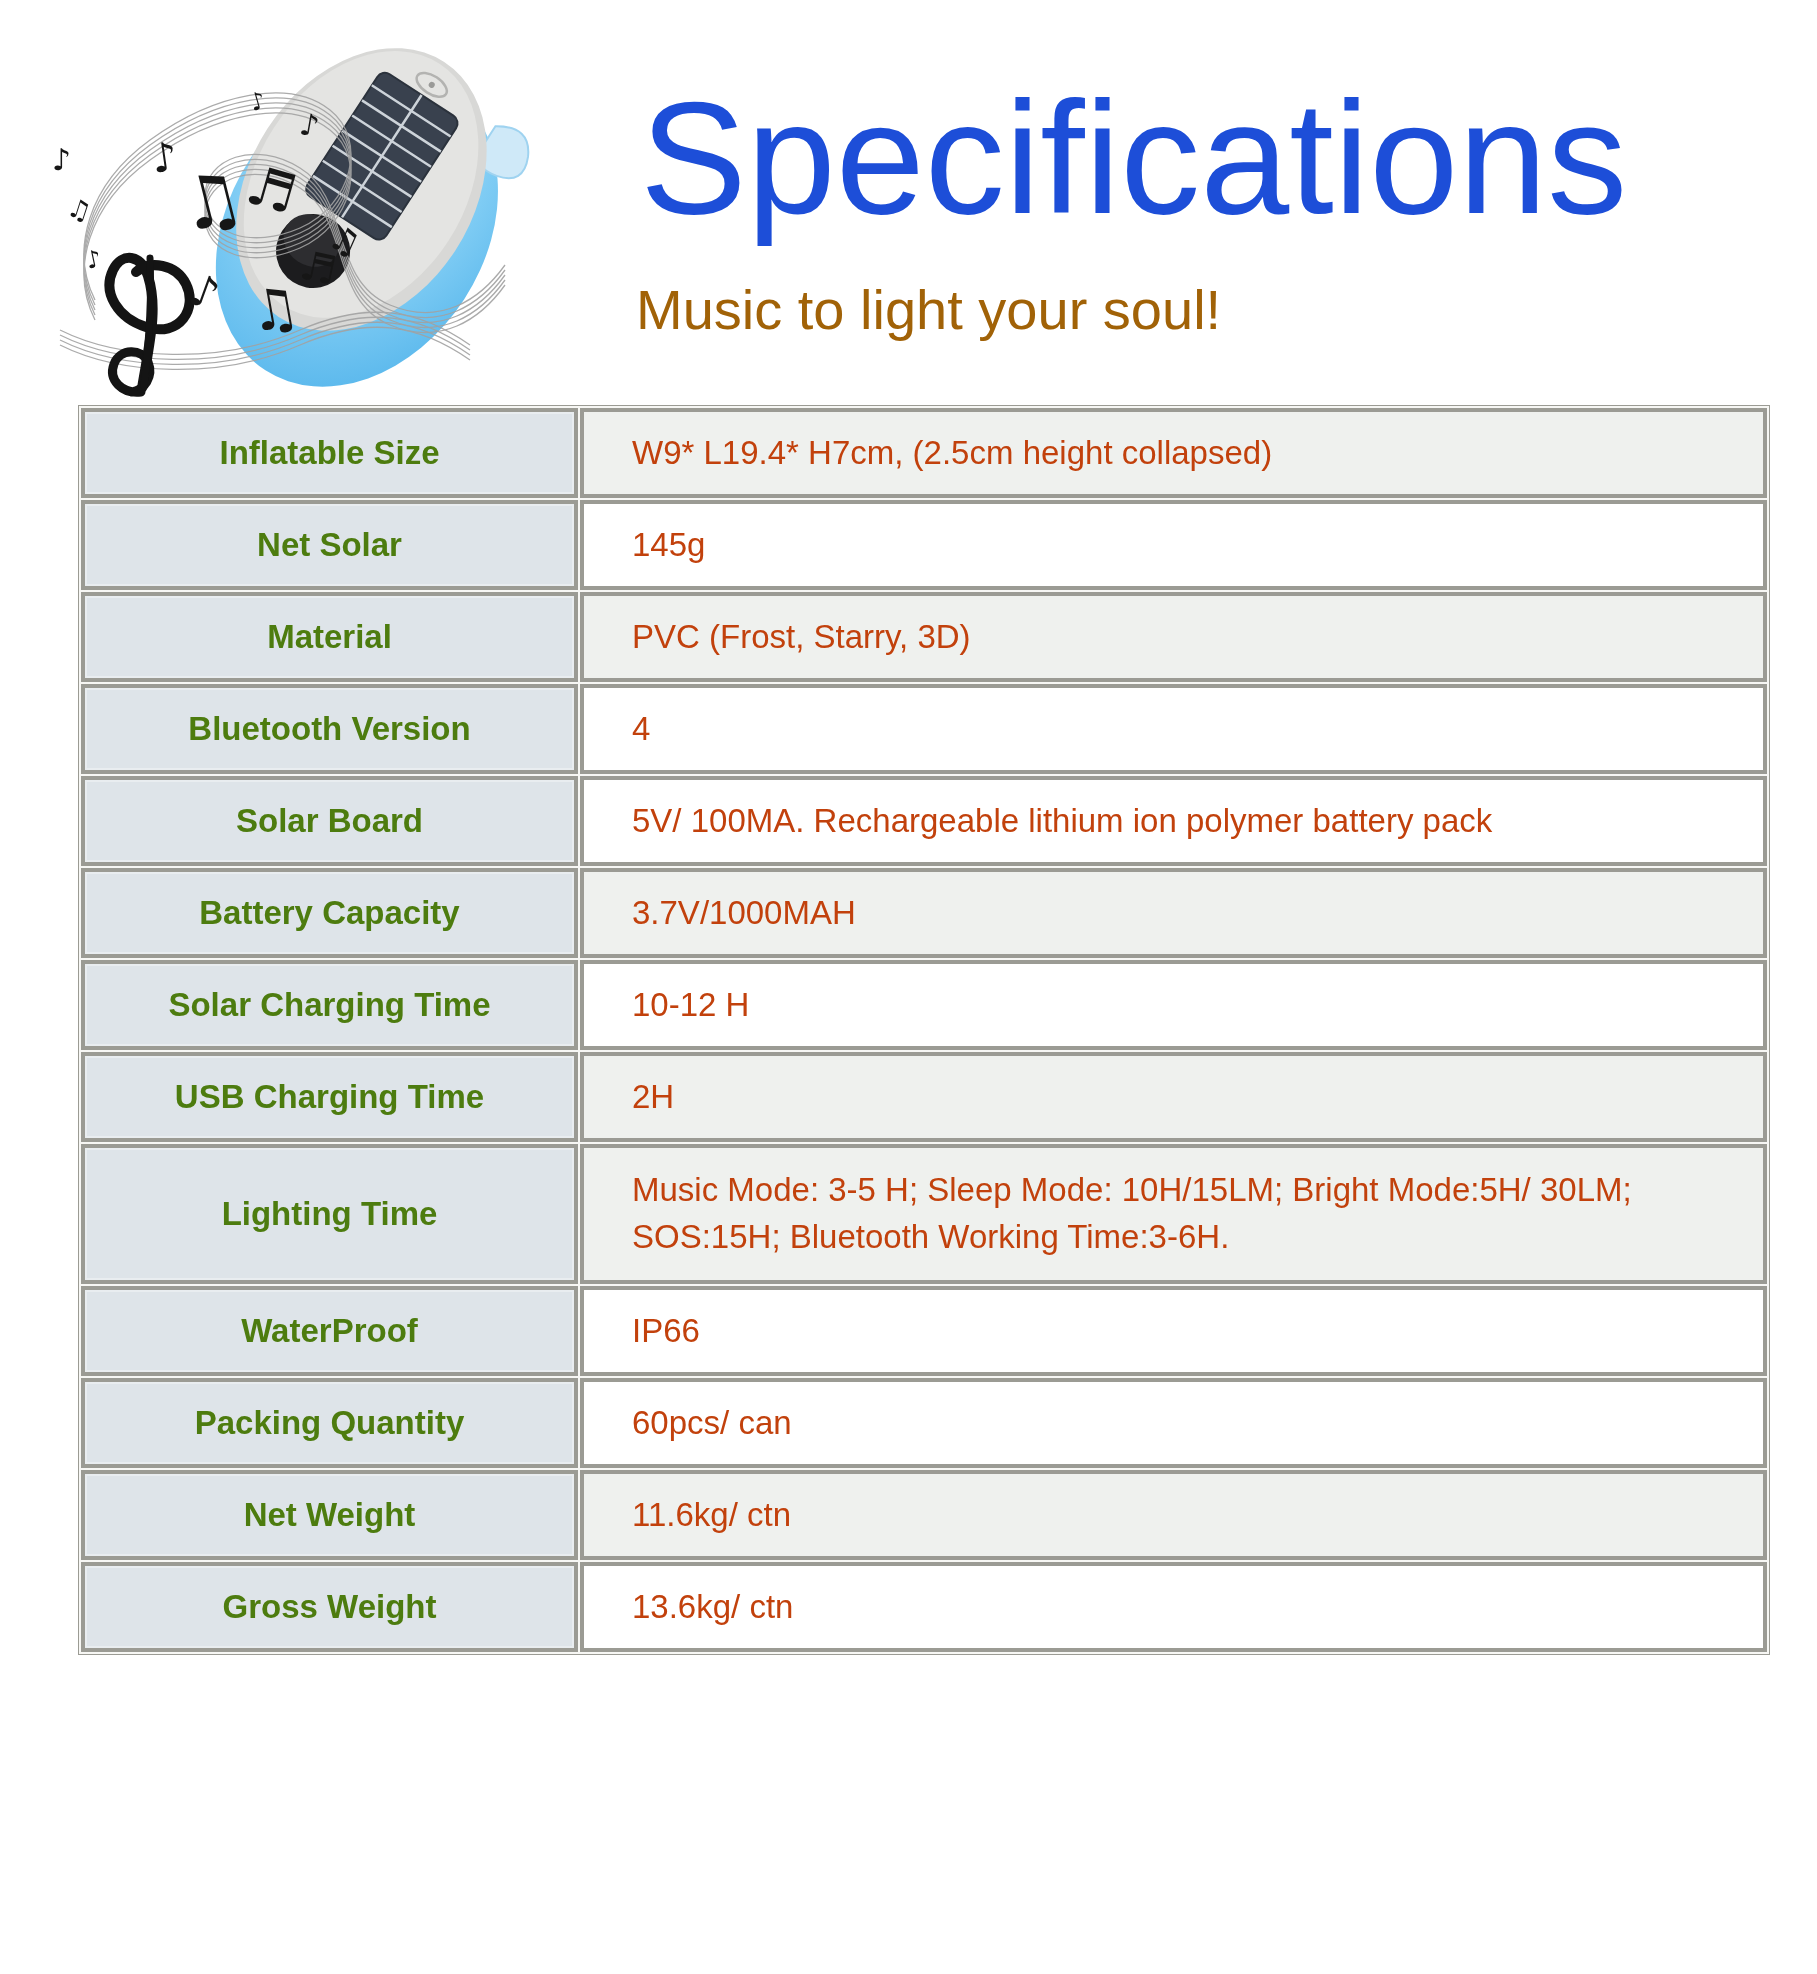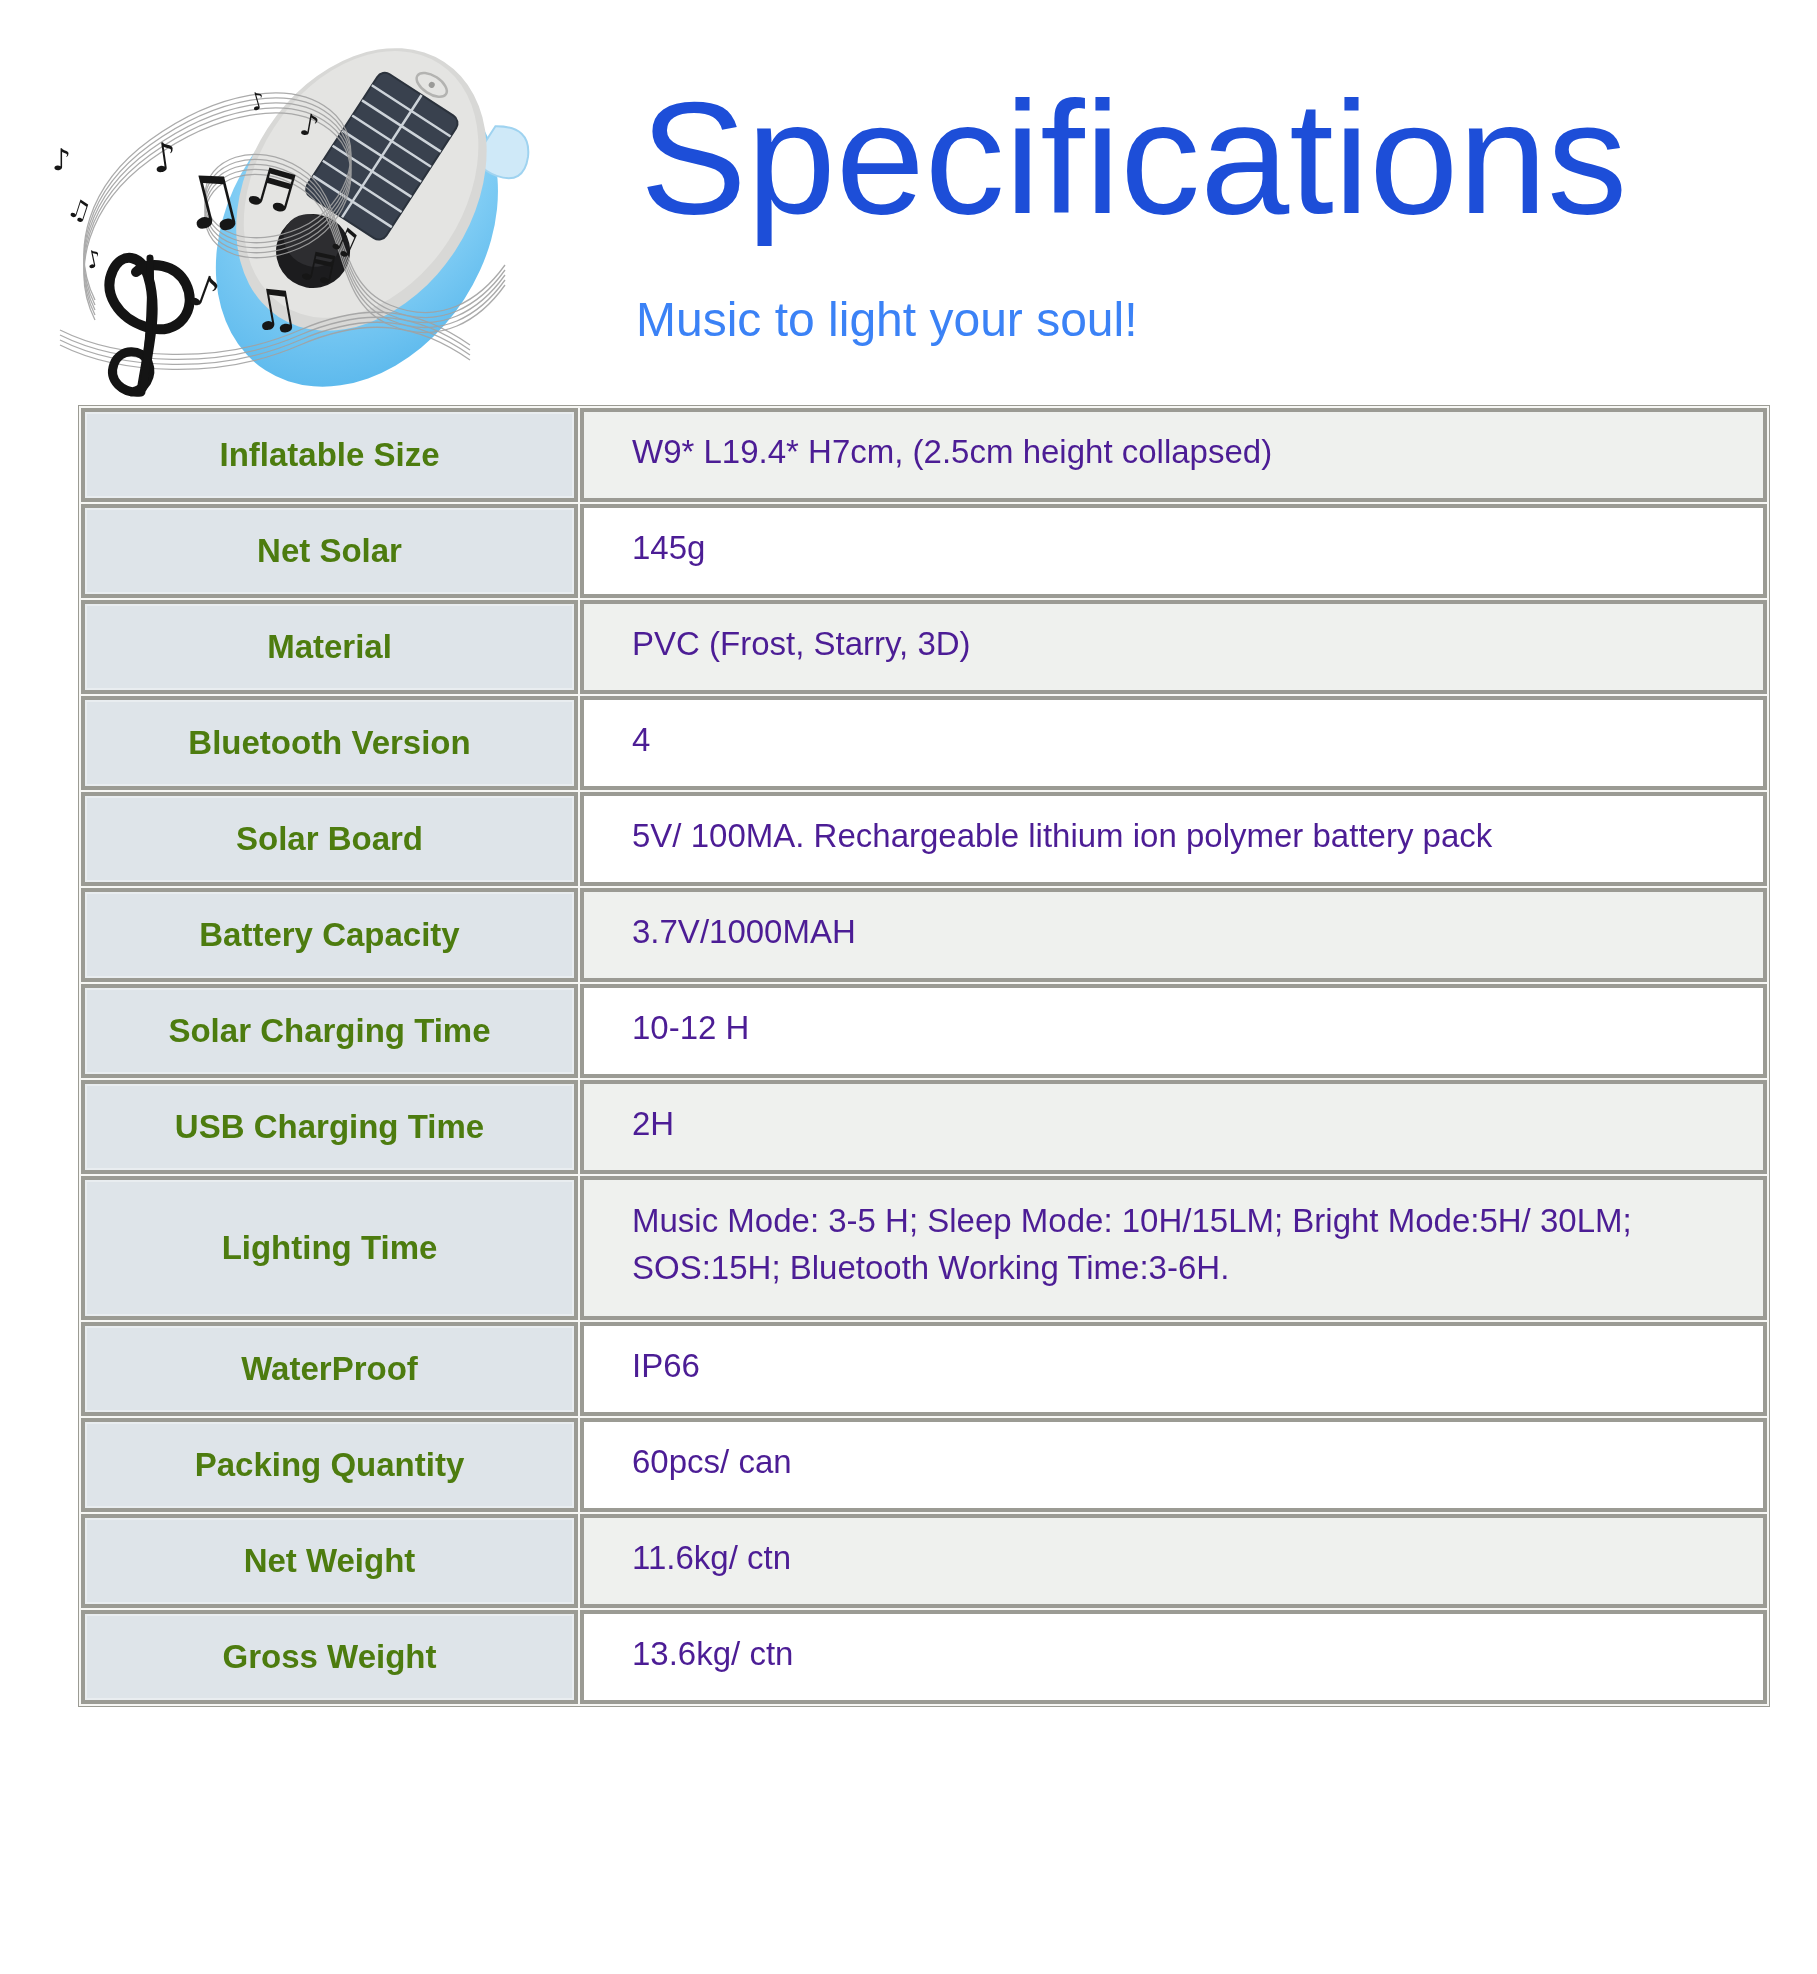--- a/index.html
+++ b/index.html
@@ -17,23 +17,23 @@
     position: absolute; left: 0; top: 0;
     width: 640px; height: 405px;
   }
   .page-title {
     position: absolute; left: 640px; top: 78px;
     font-size: 160px; line-height: 1;
     color: #1d4ed8;
     white-space: nowrap;
   }
   .page-subtitle {
-    position: absolute; left: 636px; top: 296px;
-    font-size: 48px; line-height: 1;
-    color: #3b82f6;
+    position: absolute; left: 636px; top: 282px;
+    font-size: 56px; line-height: 1;
+    color: #a16207;
     white-space: nowrap;
   }
 
   
   .spec-table {
     position: absolute; left: 78px; top: 405px;
     width: 1692px;
     border-collapse: separate;
     border-spacing: 2px;
     background: #f7f7f4;
@@ -49,23 +49,23 @@
   td.label-cell {
     width: 487px;
     background: #dee4e9;
     box-shadow: inset 0 0 0 2px rgba(255,255,255,0.35);
     color: #4d7c0f;
     font-weight: bold;
     text-align: center;
   }
   td.value-cell {
     background: #ffffff;
-    color: #4c1d95;
+    color: #c2410c;
     text-align: left;
-    padding: 0 70px 6px 48px;
+    padding: 0 70px 0 48px;
     line-height: 1.42;
   }
   tr.shaded td.value-cell { background: #eff1ee; }
   tr.tall td { height: 130px; }
 </style>
 </head>
 <body>
 
 <div class="sheet">
 

